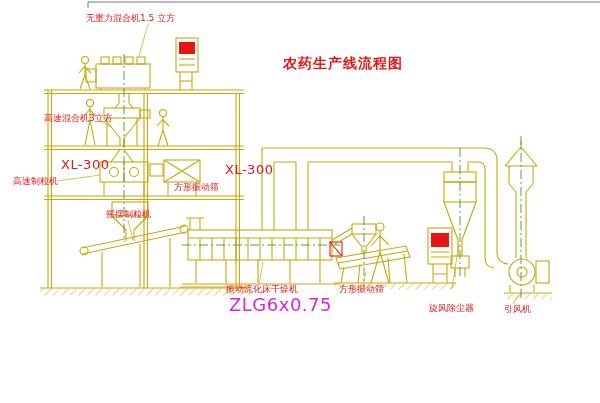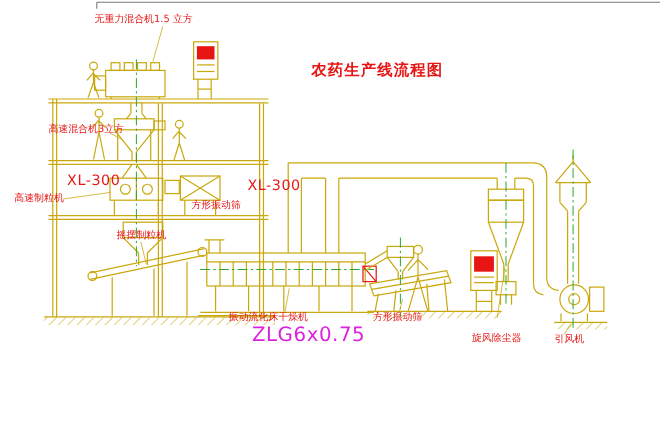--- a/index.html
+++ b/index.html
@@ -247,21 +247,21 @@
 <div class="lbl" style="left:44px;top:113px">高速混合机3立方</div>
 
 <div class="lbl model-lg" style="left:13px;top:158px">XL-300</div>
 <div class="lbl" style="left:13px;top:176px">高速制粒机</div>
 
 <div class="lbl model-lg" style="left:177px;top:163px">XL-300</div>
 <div class="lbl" style="left:174px;top:182px">方形振动筛</div>
 
 <div class="lbl" style="left:106px;top:209px">摇摆制粒机</div>
 
-<div class="lbl" style="left:208px;top:284px">振动流化床干燥机</div>
+<div class="lbl" style="left:226px;top:284px">振动流化床干燥机</div>
 <div class="lbl magenta" style="left:229px;top:295px">ZLG6x0.75</div>
 
 <div class="lbl" style="left:339px;top:284px">方形振动筛</div>
 
 <div class="lbl" style="left:429px;top:303px">旋风除尘器</div>
 <div class="lbl" style="left:504px;top:304px">引风机</div>
 
 </div>
 
 </body></html>

